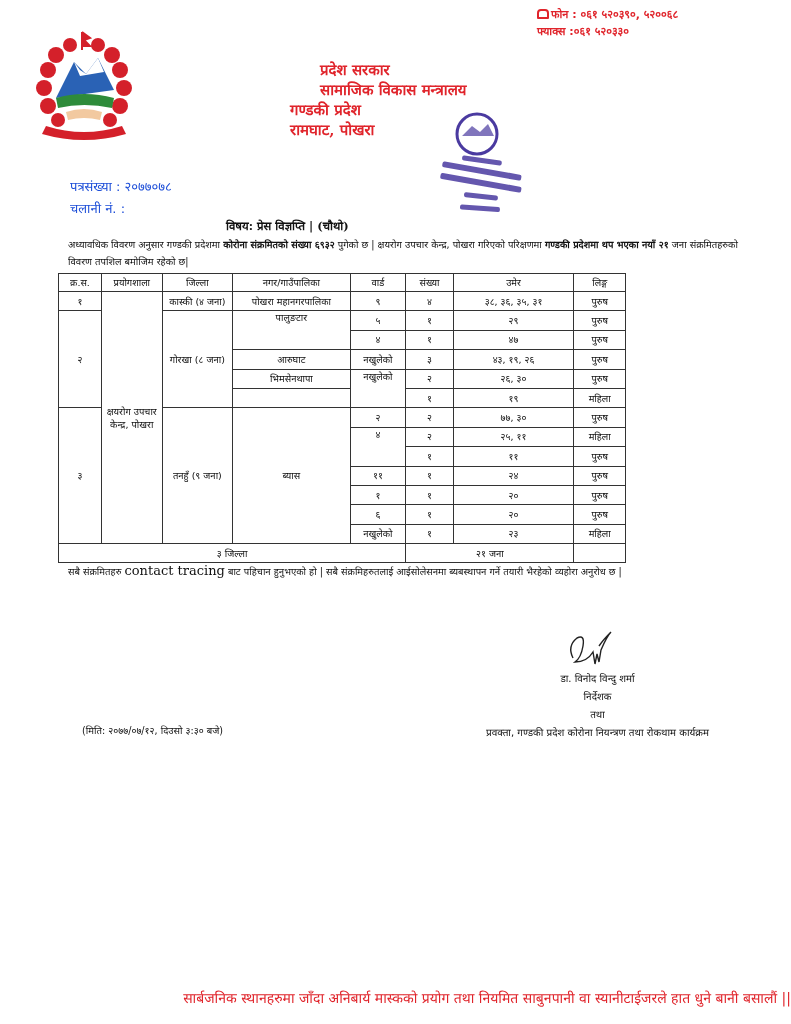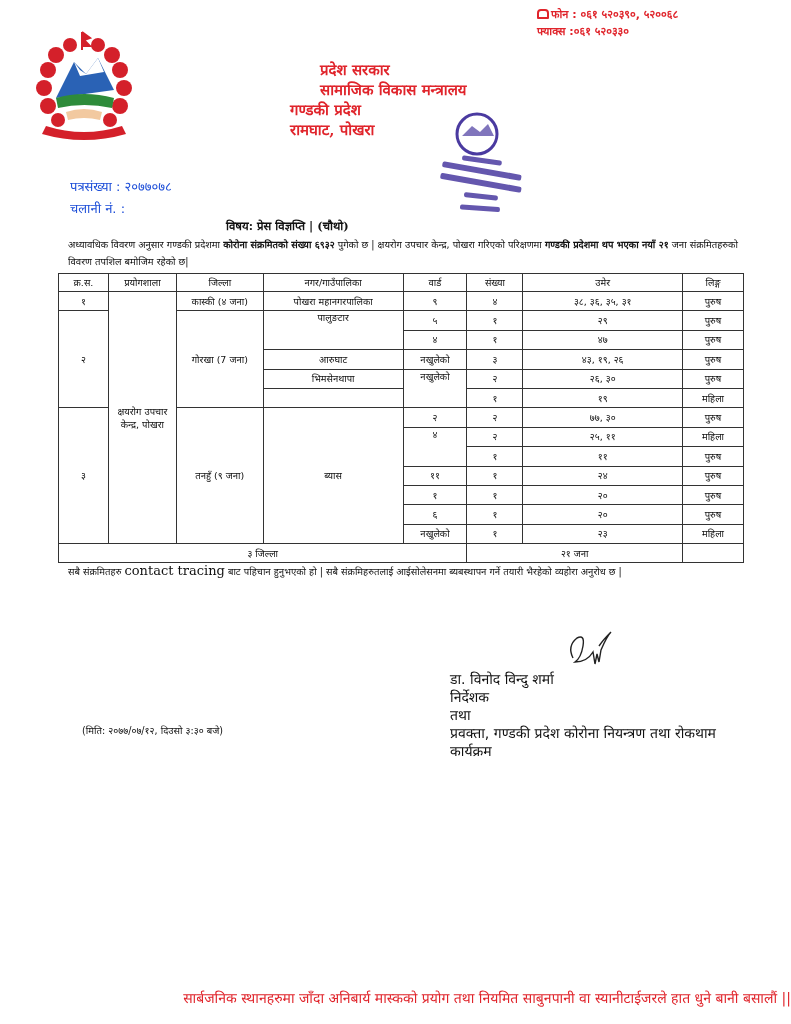--- a/index.html
+++ b/index.html
@@ -22,34 +22,34 @@
 
   .ref { position: absolute; left: 70px; color: #1d4ed8; font-size: 13px; }
   .ref.r1 { top: 177px; }
   .ref.r2 { top: 199px; }
 
   .subject { position: absolute; top: 218px; left: 226px; font-size: 11.5px; font-weight: bold; font-family: "DejaVu Serif", serif; }
 
   .intro { position: absolute; top: 236px; left: 68px; width: 682px; font-size: 9.6px; line-height: 17px; }
   .intro b { font-weight: bold; }
 
-  table.cases { position: absolute; top: 273px; left: 58px; width: 686px; border-collapse: collapse; font-size: 9.5px; }
+  table.cases { position: absolute; top: 273px; left: 58px; width: 568px; border-collapse: collapse; font-size: 9.5px; }
   table.cases td, table.cases th { border: 1px solid #333; text-align: center; font-weight: normal; height: 19.4px; padding: 0 2px; }
   table.cases th { height: 18px; }
   .col-ks { width: 50px; } .col-lab { width: 68px; } .col-dist { width: 87px; }
   .col-mun { width: 140px; } .col-ward { width: 64px; } .col-cnt { width: 56px; }
   .col-age { width: 160px; } .col-sex { width: 61px; }
   td.top { vertical-align: top; }
   td.mid { vertical-align: middle; }
 
   .footer-note { position: absolute; top: 563px; left: 68px; width: 690px; font-size: 9.6px; }
   .footer-note .en { font-family: "DejaVu Serif", serif; font-size: 13px; }
 
   .signature { position: absolute; top: 628px; left: 563px; width: 50px; height: 42px; }
-  .sig-block { position: absolute; top: 670px; left: 450px; width: 295px; text-align: left; font-size: 14px; line-height: 18px; }
+  .sig-block { position: absolute; top: 670px; left: 450px; width: 295px; text-align: center; font-size: 10px; line-height: 18px; }
   .date { position: absolute; top: 724px; left: 82px; font-size: 9.6px; }
 
   .slogan { position: absolute; top: 988px; left: 0; width: 791px; text-align: right; color: #e0242b; font-size: 14px; }
 </style>
 </head>
 <body>
 
 <div class="contact">
   <div><span class="phone-icon"></span><span>फोन : ०६१ ५२०३९०, ५२००६८</span></div>
   <div>फ्याक्स :०६१ ५२०३३०</div>
@@ -126,21 +126,21 @@
       <td rowspan="13" class="mid">क्षयरोग उपचार केन्द्र, पोखरा</td>
       <td>कास्की (४ जना)</td>
       <td>पोखरा महानगरपालिका</td>
       <td>९</td>
       <td>४</td>
       <td>३८, ३६, ३५, ३१</td>
       <td>पुरुष</td>
     </tr>
     <tr>
       <td rowspan="5">२</td>
-      <td rowspan="5">गोरखा (7 जना)</td>
+      <td rowspan="5">गोरखा (८ जना)</td>
       <td rowspan="2" class="top">पालुङटार</td>
       <td>५</td>
       <td>१</td>
       <td>२९</td>
       <td>पुरुष</td>
     </tr>
     <tr>
       <td>४</td>
       <td>१</td>
       <td>४७</td>

